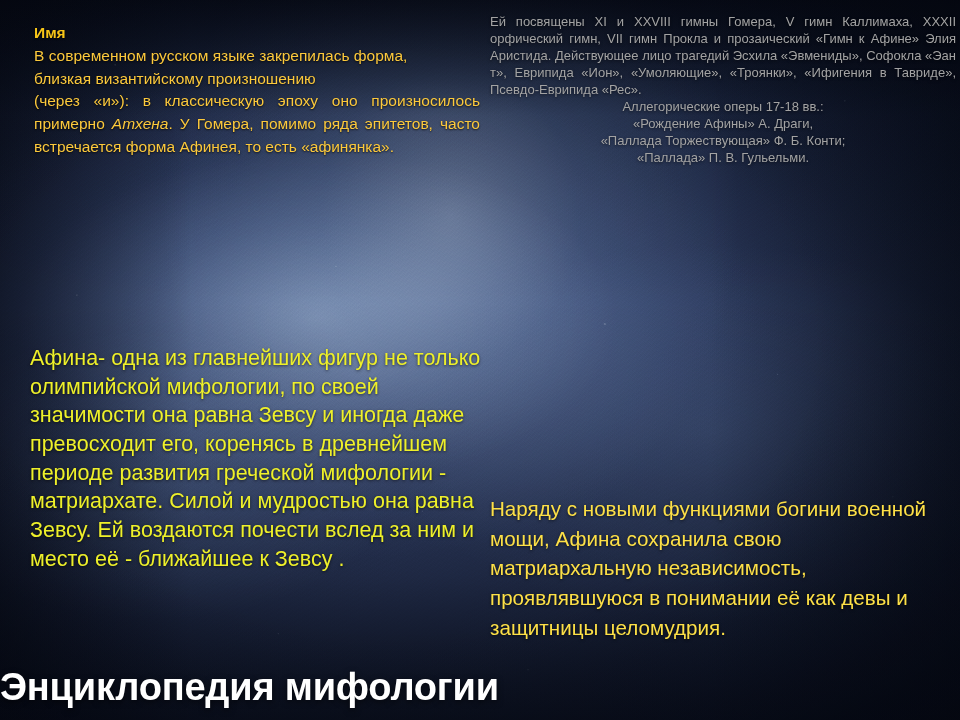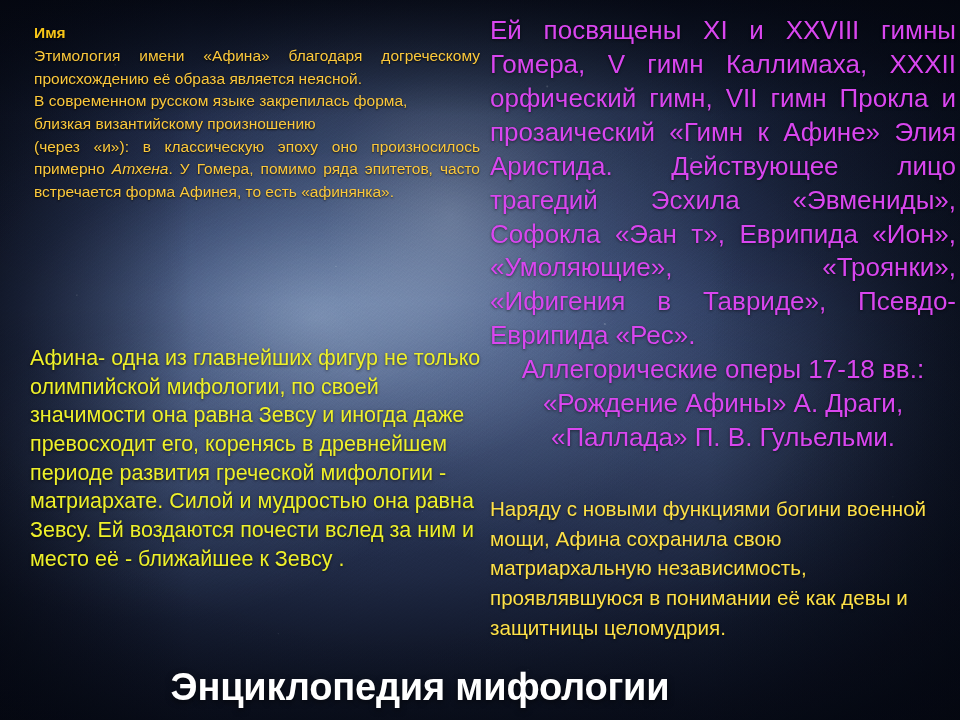--- a/index.html
+++ b/index.html
@@ -131,22 +131,22 @@
   }
 
   
   #block-hymns {
     position: absolute;
     top: 14px;
     left: 0;
     width: 466px;
   }
   #block-hymns .para {
-    font-size: 26px;
-    color: #d946ef;
+    font-size: 13px;
+    color: #a3a3a3;
     line-height: 1.305;
     text-shadow: 0 1px 3px rgba(0,0,0,0.55);
   }
   #block-hymns .para.left { text-align: center; }
 
   
   #block-matriarchy {
     position: absolute;
     top: 494px;
     left: 0;
@@ -160,21 +160,21 @@
     text-shadow: 0 1px 3px rgba(0,0,0,0.62);
   }
 
   
   #slide-title {
     position: absolute;
     left: 0;
     right: 0;
     top: 666px;
     z-index: 6;
-    text-align: center;
+    text-align: left;
     padding-right: 120px;
     font-size: 38px;
     font-weight: bold;
     color: #ffffff;
     letter-spacing: -0.2px;
     text-shadow: 0 2px 6px rgba(0,0,0,0.6);
   }
 </style>
 </head>
 <body>
@@ -185,38 +185,38 @@
   <div class="bg-layer bg-glow-a"></div>
   <div class="bg-layer bg-glow-b"></div>
   <div class="bg-layer bg-speckle"></div>
   <div class="bg-layer bg-grain"></div>
   <div class="bg-layer bg-vignette"></div>
 
   <div class="col col-left">
 
     <div id="block-etymology" class="block">
       <div class="heading">Имя</div>
-      <p class="para">Этимология имени «Афина» благодаря догреческому происхождению её образа является неясной.</p>
       <p class="para nowrap-line">В современном русском  языке закрепилась форма,</p>
       <p class="para nowrap-line">близкая византийскому произношению</p>
       <p class="para"><span>(через «и»): в классическую эпоху оно произносилось примерно </span><em>Атхена</em><span>. У Гомера, помимо ряда эпитетов, часто встречается форма Афинея, то есть «афинянка».</span></p>
     </div>
 
     <div id="block-significance" class="block">
       <p class="para">Афина- одна из главнейших фигур не только олимпийской мифологии, по своей значимости она равна Зевсу и иногда даже превосходит его, коренясь в древнейшем периоде развития греческой мифологии - матриархате. Силой и мудростью она равна Зевсу. Ей воздаются почести вслед за ним и место её - ближайшее к Зевсу .</p>
     </div>
 
   </div>
 
   <div class="col col-right">
 
     <div id="block-hymns" class="block">
       <p class="para">Ей посвящены XI и XXVIII гимны Гомера, V гимн Каллимаха, XXXII орфический гимн, VII гимн Прокла и прозаический «Гимн к Афине» Элия Аристида. Действующее лицо трагедий Эсхила «Эвмениды», Софокла «Эан т», Еврипида «Ион», «Умоляющие», «Троянки», «Ифигения в Тавриде», Псевдо-Еврипида «Рес».</p>
       <p class="para left">Аллегорические оперы 17-18 вв.:</p>
       <p class="para left">«Рождение Афины» А. Драги,</p>
+      <p class="para left">«Паллада Торжествующая» Ф. Б. Конти;</p>
       <p class="para left">«Паллада» П. В. Гульельми.</p>
     </div>
 
     <div id="block-matriarchy" class="block">
       <p class="para">Наряду с новыми функциями богини военной мощи, Афина сохранила свою матриархальную независимость, проявлявшуюся в понимании её как девы и защитницы целомудрия.</p>
     </div>
 
   </div>
 
   <div id="slide-title">Энциклопедия мифологии</div>

